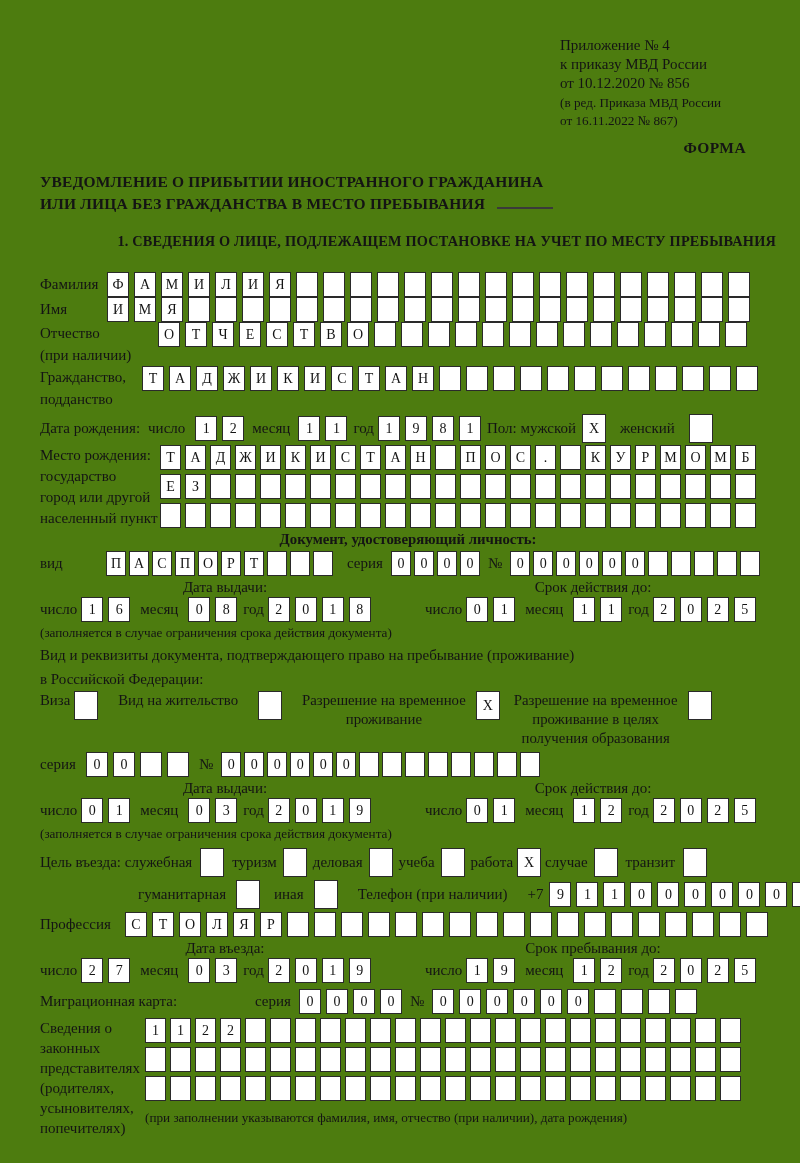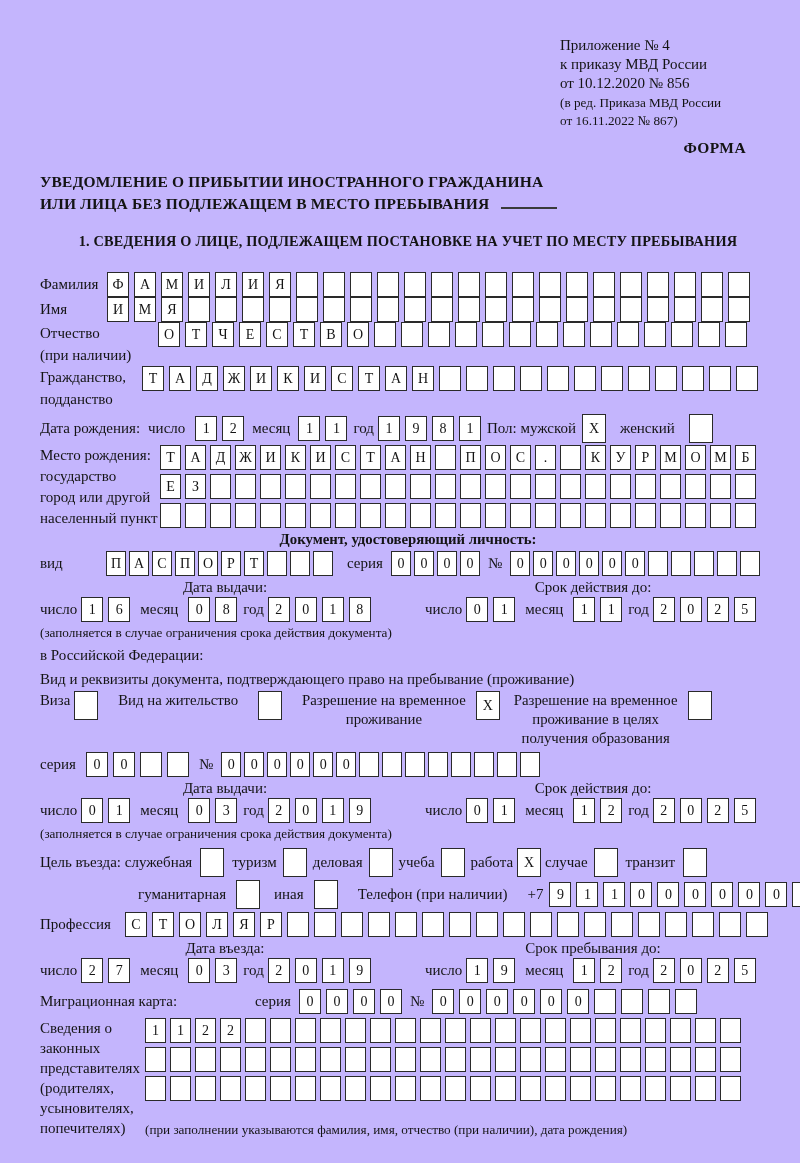--- a/index.html
+++ b/index.html
@@ -1,25 +1,25 @@
 <!DOCTYPE html>
 <html><head>
 <meta charset="utf-8">
 <style>
   *{box-sizing:border-box;margin:0;padding:0}
   html,body{background:#fff}
   body{width:800px;font-family:"Liberation Serif","DejaVu Serif",serif;color:#141414;font-size:15px}
-  .page{width:800px;height:1163px;padding:36px 24px 0 40px;overflow:hidden;background:#c4b5fd;position:relative}
+  .page{width:800px;height:1163px;padding:36px 24px 0 40px;overflow:hidden;background:#4d7c0f;position:relative}
 
   .ref{margin-left:520px;line-height:19px}
   .ref .small{font-size:13.2px;line-height:16px;margin-top:2px}
   .forma{text-align:right;padding-right:30px;font-weight:bold;margin-top:10px;font-size:15.5px;letter-spacing:.4px}
   .title{text-align:left;font-weight:bold;font-size:15.5px;margin-top:14px;line-height:22px;letter-spacing:.2px}
   .blank-line{display:inline-block;width:56px;border-bottom:2.2px solid #3a3a3a;height:14px;margin-left:12px}
-  .section{font-weight:bold;font-size:14.3px;margin-top:18px;text-align:center;letter-spacing:.2px}
+  .section{font-weight:bold;font-size:14.3px;margin-top:18px;text-align:right;letter-spacing:.2px}
 
   .frow{display:flex;align-items:center;}
   .frow.top{align-items:flex-start}
   .cells{display:flex;gap:5px;flex:none}
   .cell{width:22px;height:25px;border:1.6px solid #2a2a2a;display:flex;align-items:center;justify-content:center;
         font-size:14px;flex:none;background:#fff}
   .cells.tight{gap:3px}
   .cells.tight .cell{width:20px}
   .cells.mid{gap:4px}
   .cells.mid .cell{width:21px}
@@ -38,41 +38,41 @@
   .dhead .hr{flex:1;text-align:center}
   .daterow{display:flex;align-items:center;margin-top:1px}
   .dgl{display:flex;align-items:center;width:385px}
   .dgr{display:flex;align-items:center}
   .note{font-size:13.2px;padding-right:28px;margin-top:2px;line-height:17px}
 
   .cbgroup{display:flex;align-items:flex-start}
   .cblabel{line-height:19px;text-align:center;font-size:14.8px}
   .intro{margin-top:5px;line-height:19px}
 
-  .repnote{font-size:13.2px;margin-top:16px;line-height:17px}
+  .repnote{font-size:13.2px;margin-top:4px;line-height:17px}
   .replabels{line-height:20px}
 </style>
 </head>
 <body>
 
 <div class="page">
 
   <div class="ref">
     <div>Приложение № 4</div>
     <div>к приказу МВД России</div>
     <div>от 10.12.2020 № 856</div>
     <div class="small">(в ред. Приказа МВД России</div>
     <div class="small">от 16.11.2022 № 867)</div>
   </div>
 
   <div class="forma">ФОРМА</div>
 
   <div class="title">
     <div>УВЕДОМЛЕНИЕ О ПРИБЫТИИ ИНОСТРАННОГО ГРАЖДАНИНА</div>
-    <div><span>ИЛИ ЛИЦА БЕЗ ПОДЛЕЖАЩЕМ В МЕСТО ПРЕБЫВАНИЯ</span><span class="blank-line"></span></div>
+    <div><span>ИЛИ ЛИЦА БЕЗ ГРАЖДАНСТВА В МЕСТО ПРЕБЫВАНИЯ</span><span class="blank-line"></span></div>
   </div>
 
   <div class="section">1. СВЕДЕНИЯ О ЛИЦЕ, ПОДЛЕЖАЩЕМ ПОСТАНОВКЕ НА УЧЕТ ПО МЕСТУ ПРЕБЫВАНИЯ</div>
 
   <div class="frow mt22">
     <span class="lbl w67">Фамилия</span>
     <span class="cells">
         <span class="cell">Ф</span>
         <span class="cell">А</span>
         <span class="cell">М</span>
@@ -389,22 +389,22 @@
       <span class="cells ml4">
           <span class="cell">2</span>
           <span class="cell">0</span>
           <span class="cell">2</span>
           <span class="cell">5</span>
         </span>
     </span>
   </div>
   <div class="note">(заполняется в случае ограничения срока действия документа)</div>
 
+  <div class="intro">Вид и реквизиты документа, подтверждающего право на пребывание (проживание)</div>
   <div class="intro mt0">в Российской Федерации:</div>
-  <div class="intro">Вид и реквизиты документа, подтверждающего право на пребывание (проживание)</div>
 
   <div class="frow top mt2">
     <span class="cbgroup">
       <span class="cblabel">Виза</span>
       <span class="cells cbgrid ml4">
           <span class="cell"></span>
         </span>
     </span>
     <span class="cbgroup ml20">
       <span class="cblabel">Вид на жительство</span>

